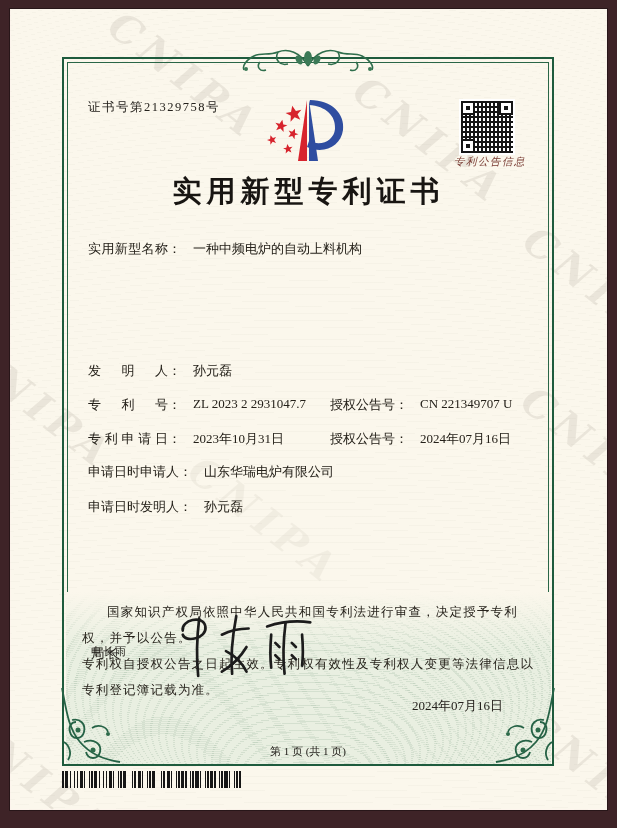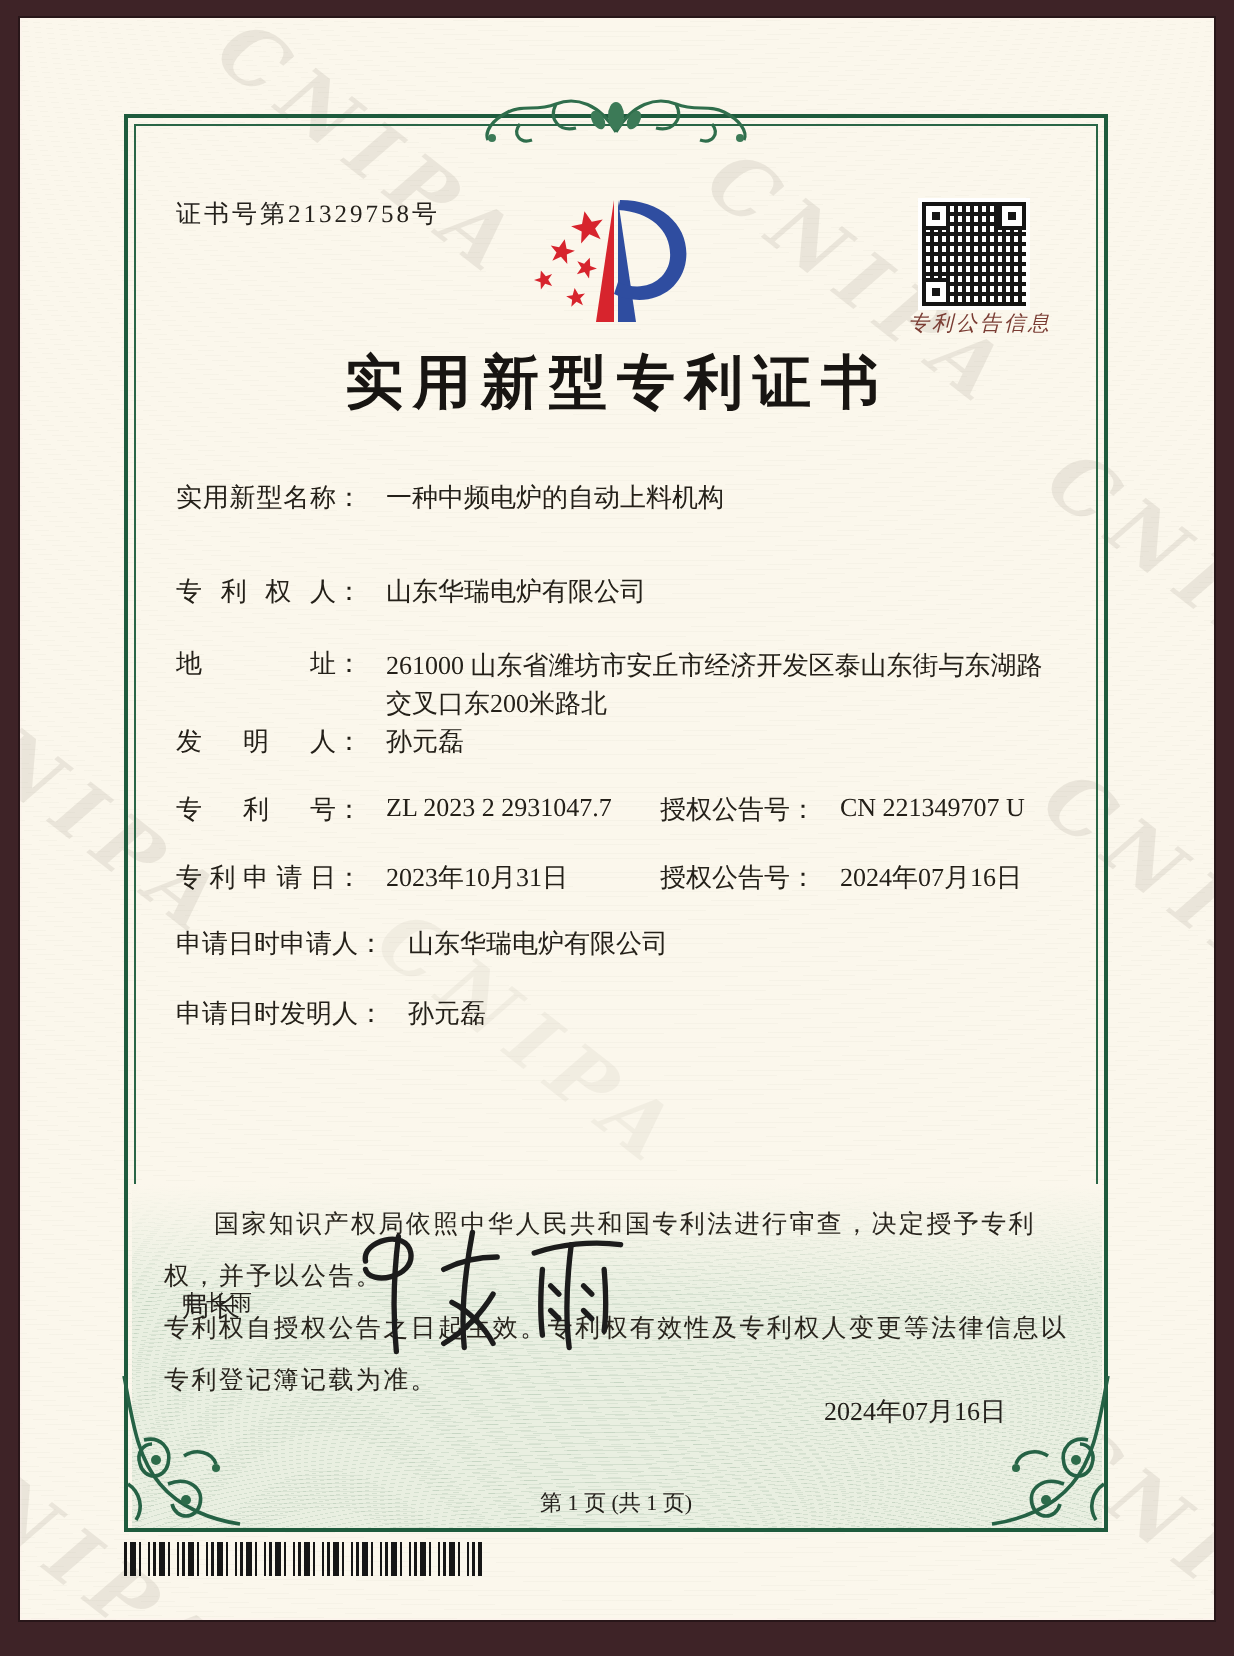--- a/index.html
+++ b/index.html
@@ -197,28 +197,21 @@
     </div>
   </div>
   <div class="txt qr-caption" style="color:#7a3c33;">专利公告信息</div>
 
   <div class="txt title">实用新型专利证书</div>
 
   <div class="row" style="top:240px;">
     <span class="lbl">实用新型名称</span><span class="sep">：</span><span class="val">一种中频电炉的自动上料机构</span>
   </div>
 
-  <div class="row" style="top:287px;">
-    <span class="lbl">专利权人</span><span class="sep">：</span><span class="val">山东华瑞电炉有限公司</span>
-  </div>
-
-  <div class="row" style="top:323px; width:460px;">
-    <span class="lbl">地址</span><span class="sep">：</span><span class="val" style="width:352px; line-height:19px;">261000 山东省潍坊市安丘市经济开发区泰山东街与东湖路
-交叉口东200米路北</span>
-  </div>
+
 
   <div class="row" style="top:362px;">
     <span class="lbl">发明人</span><span class="sep">：</span><span class="val">孙元磊</span>
   </div>
 
   <div class="row" style="top:396px; width:470px;">
     <span class="lbl">专利号</span><span class="sep">：</span><span class="val">ZL 2023 2 2931047.7</span>
     <span class="col-r">
       <span>授权公告号</span><span>：</span><span class="val">CN 221349707 U</span>
     </span>

